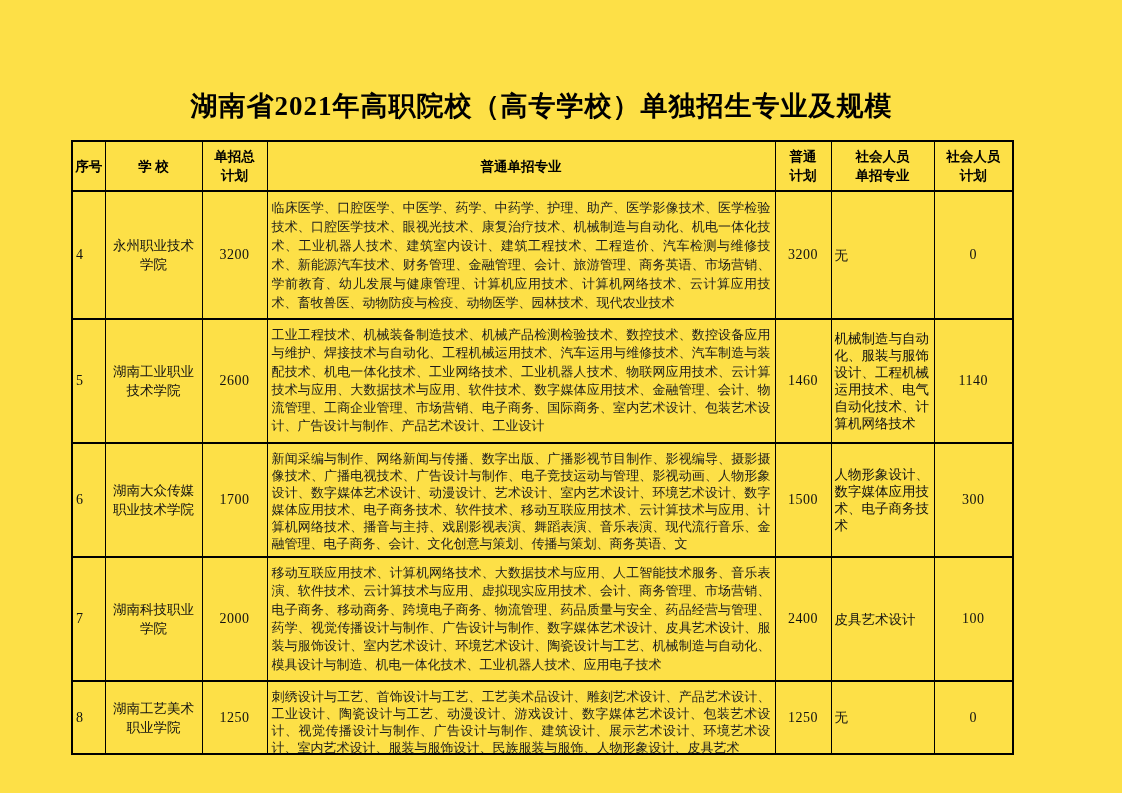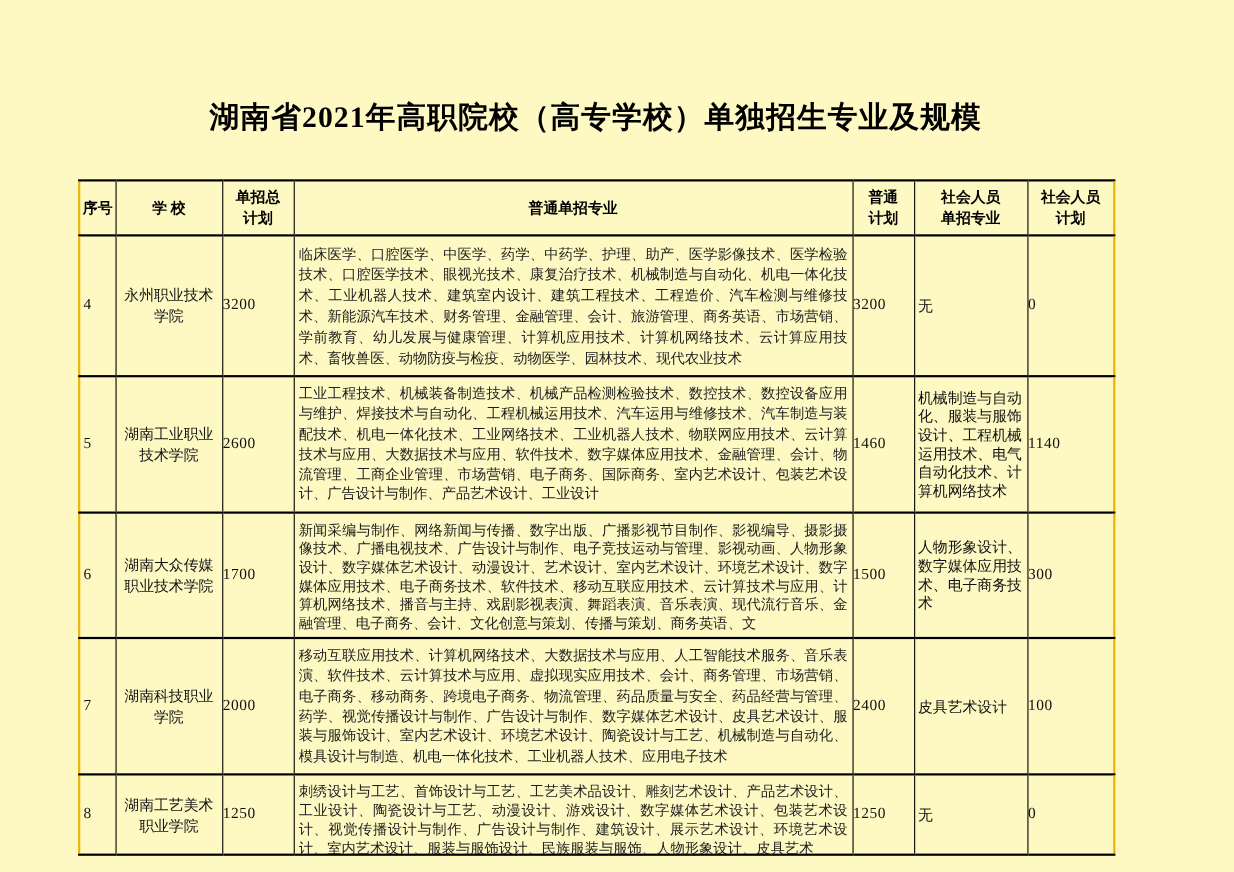--- a/index.html
+++ b/index.html
@@ -4,42 +4,41 @@
 <style>
   * { margin: 0; padding: 0; box-sizing: border-box; }
   html, body {
     width: 1122px; height: 793px;
     background: #ffffff;
     font-family: "Liberation Serif", "DejaVu Serif", serif;
     color: #1a1a1a;
     overflow: hidden;
     position: relative;
   }
-  .page { position: absolute; inset: 0; background: #fef9c3; }
+  .page { position: absolute; inset: 0; background: #fde047; }
 
   .doc-title {
     position: absolute;
     left: 71px; top: 88px; width: 941px;
     text-align: center;
     font-size: 27px;
     font-weight: bold;
     letter-spacing: 1px;
     color: #000;
     white-space: nowrap;
   }
 
   table.enroll {
     position: absolute;
     left: 71px; top: 140px;
     width: 941px;
     border-collapse: collapse;
     table-layout: fixed;
-    border: 2px solid #eab308;
+    border: 2px solid #000000;
     font-size: 13px;
-    margin-top: 23px;
   }
   th, td {
     border-left: 1px solid #000;
     border-right: 1px solid #000;
     border-top: 2px solid #000;
     border-bottom: 2px solid #000;
     vertical-align: middle;
     color: #111;
   }
   th {
@@ -56,21 +55,21 @@
     padding-left: 3px;
     font-size: 14px;
   }
   td.c-school {
     text-align: center;
     white-space: pre-line;
     line-height: 19px;
     font-size: 13.5px;
   }
   td.c-num {
-    text-align: left;
+    text-align: center;
     font-size: 14px;
     letter-spacing: 0.5px;
   }
   td.c-majors {
     padding: 6px 4px;
     vertical-align: middle;
   }
   td.c-majors .majors {
     text-align: justify;
     text-justify: inter-character;

